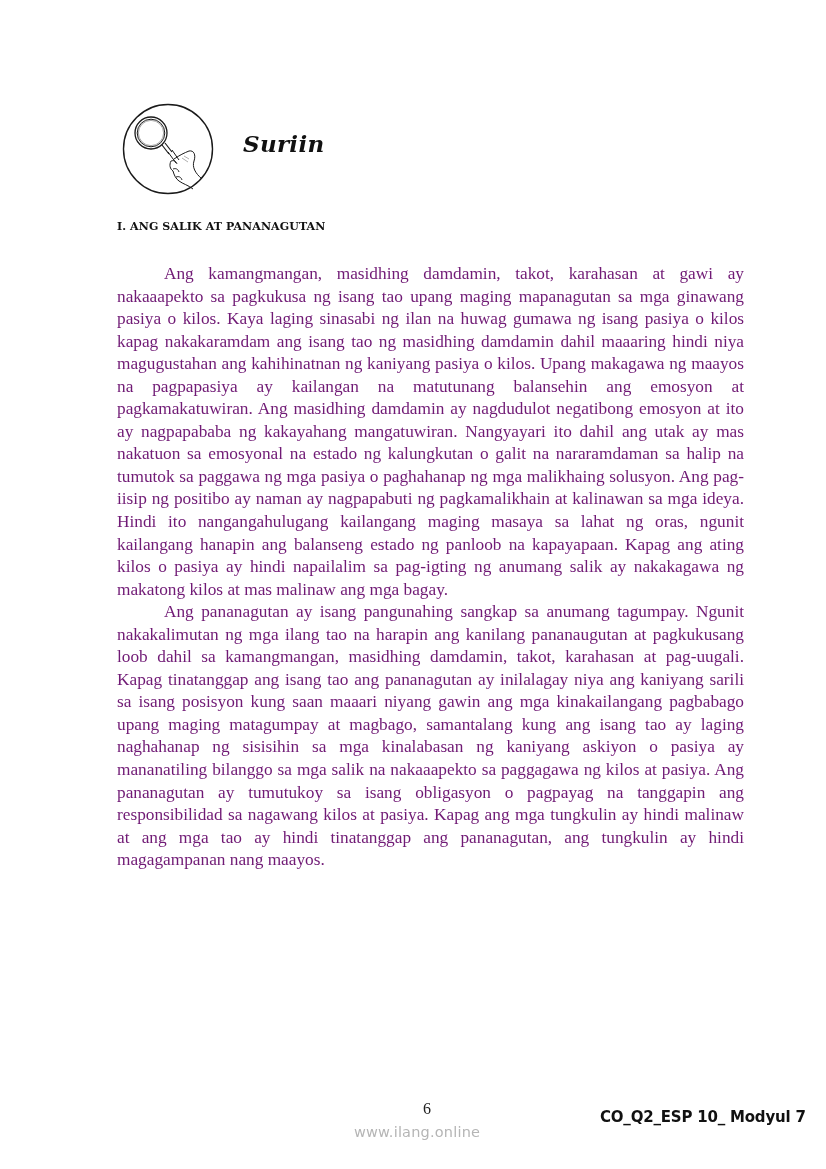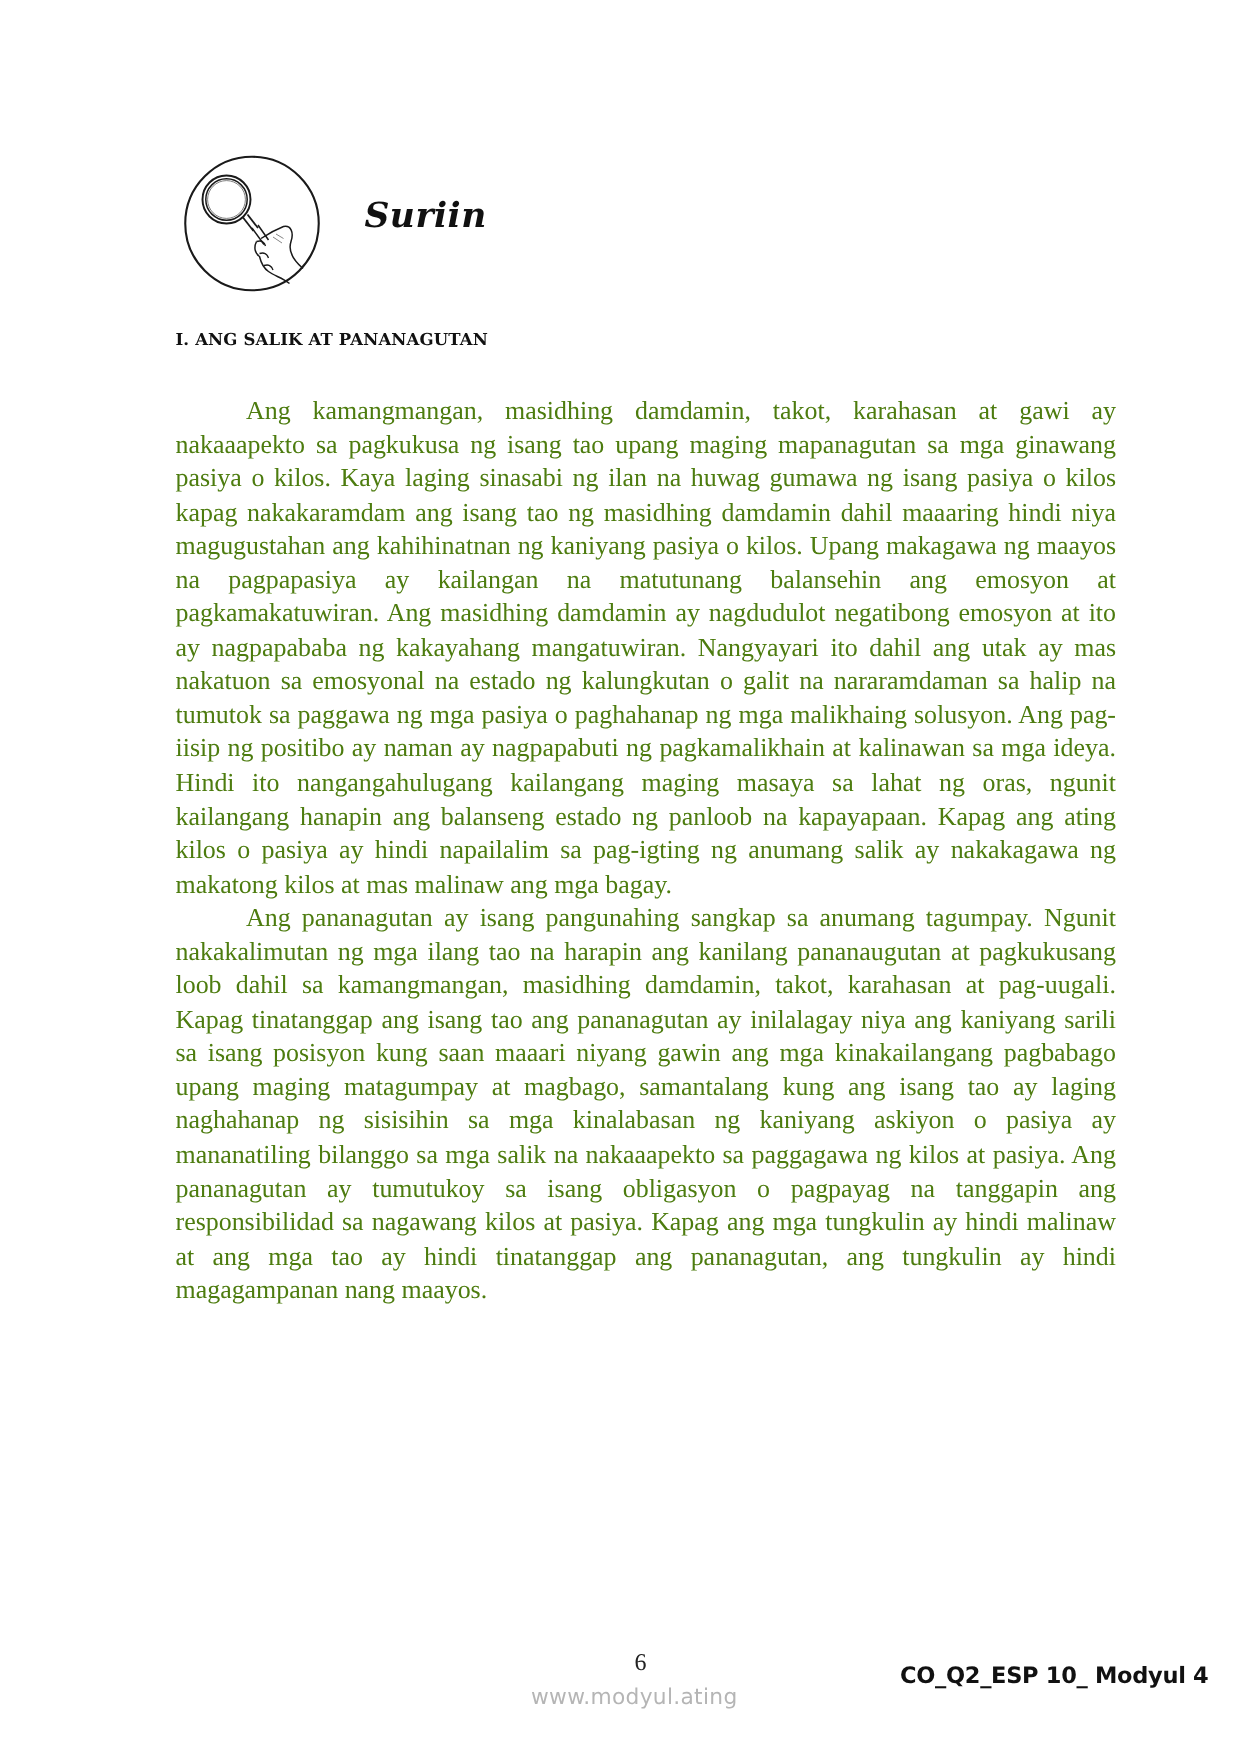--- a/index.html
+++ b/index.html
@@ -12,21 +12,21 @@
     font-size: 23px; color: #111; letter-spacing: 0.3px;
   }
   .heading {
     position: absolute; left: 100px; top: 220px;
     font-family: "DejaVu Serif", serif; font-weight: bold; font-size: 11px; color: #111;
     letter-spacing: 0.1px;
   }
   .body-text {
     position: absolute; left: 100px; top: 263px; width: 627px;
     font-family: "Liberation Serif", serif; font-size: 17.3px; line-height: 22.55px;
-    text-align: justify; color: #4d7c0f;
+    text-align: justify; color: #701a75;
   }
   .body-text p { margin: 0; text-indent: 47px; }
   .page-number {
     position: absolute; left: 406px; top: 1100px;
     font-family: "Liberation Serif", serif; font-size: 16px; color: #222;
   }
   .module-code {
     position: absolute; left: 583px; top: 1108px;
     font-family: "DejaVu Sans", sans-serif; font-weight: bold; font-size: 15px; color: #111;
     letter-spacing: -0.2px;
@@ -63,16 +63,16 @@
   <div class="section-title">Suriin</div>
 
   <div class="heading">I. ANG SALIK AT PANANAGUTAN</div>
 
   <div class="body-text">
     <p>Ang kamangmangan, masidhing damdamin, takot, karahasan at gawi ay nakaaapekto sa pagkukusa ng isang tao upang maging mapanagutan sa mga ginawang pasiya o kilos.  Kaya laging sinasabi ng ilan na huwag gumawa ng isang pasiya o kilos kapag nakakaramdam ang isang tao ng masidhing damdamin dahil maaaring hindi niya magugustahan ang kahihinatnan ng kaniyang pasiya o kilos. Upang makagawa ng maayos na pagpapasiya ay kailangan na matutunang balansehin ang emosyon at pagkamakatuwiran. Ang masidhing damdamin ay nagdudulot negatibong emosyon at ito ay nagpapababa ng kakayahang mangatuwiran. Nangyayari ito dahil ang utak ay mas nakatuon sa emosyonal na estado ng kalungkutan o galit na nararamdaman sa halip na tumutok sa paggawa ng mga pasiya o paghahanap ng mga malikhaing solusyon. Ang pag-iisip ng positibo ay naman ay nagpapabuti ng pagkamalikhain at kalinawan sa mga ideya. Hindi ito nangangahulugang kailangang maging masaya sa lahat ng oras, ngunit kailangang hanapin ang balanseng estado ng panloob na kapayapaan. Kapag ang ating kilos o pasiya ay hindi napailalim sa pag-igting ng anumang salik ay nakakagawa ng makatong kilos at mas malinaw ang mga bagay.</p>
     <p>Ang pananagutan ay isang pangunahing sangkap sa anumang tagumpay. Ngunit nakakalimutan ng mga ilang tao na harapin ang kanilang pananaugutan at pagkukusang loob dahil sa kamangmangan, masidhing damdamin, takot, karahasan at pag-uugali. Kapag tinatanggap ang isang tao ang pananagutan ay inilalagay niya ang kaniyang sarili sa isang posisyon kung saan maaari niyang gawin ang mga kinakailangang pagbabago upang maging matagumpay at magbago, samantalang kung ang isang tao ay laging naghahanap ng sisisihin sa mga kinalabasan ng kaniyang askiyon o pasiya ay mananatiling bilanggo sa mga salik na nakaaapekto sa paggagawa ng kilos at pasiya. Ang pananagutan ay tumutukoy sa isang obligasyon o pagpayag na tanggapin ang responsibilidad sa nagawang kilos at pasiya. Kapag ang mga tungkulin ay hindi malinaw at ang mga tao ay hindi tinatanggap ang pananagutan, ang tungkulin ay hindi magagampanan nang maayos.</p>
   </div>
 
   <div class="page-number">6</div>
-  <div class="module-code">CO_Q2_ESP 10_ Modyul 4</div>
-  <div class="watermark">www.modyul.ating</div>
+  <div class="module-code">CO_Q2_ESP 10_ Modyul 7</div>
+  <div class="watermark">www.ilang.online</div>
 
 </div>
 
 </body></html>

